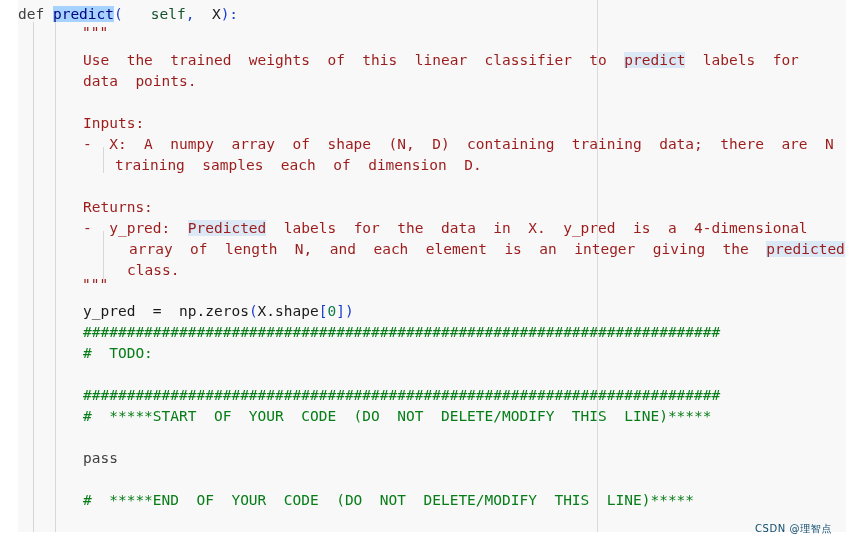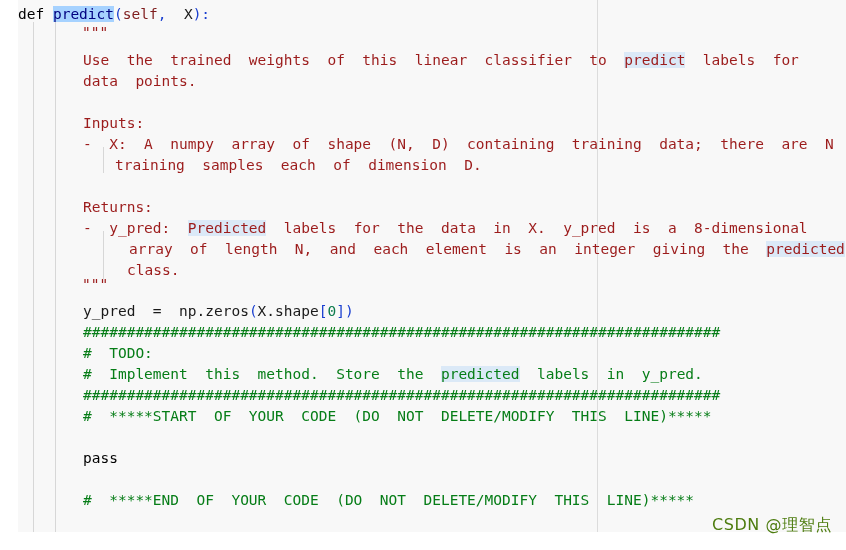--- a/index.html
+++ b/index.html
@@ -57,38 +57,38 @@
   .line {
     position: absolute;
     left: 0;
     white-space: pre;
     font-family: "DejaVu Sans Mono", "Liberation Mono", monospace;
     font-size: 14.5px;
     line-height: 20.8px;
     letter-spacing: 0px;
     height: 20.8px;
   }
-  .kw      { color: #000000; }
+  .kw      { color: #404040; }
   .fnname  { color: #000080; }
-  .param   { color: #7f1d1d; }
+  .param   { color: #14532d; margin-left: 28px; }
   .plain   { color: #1a1a1a; }
   .punc    { color: #1a3fd0; }
   .num     { color: #0b7a4b; }
   .doc     { color: #9c1c1c; }
   .comment { color: #067d17; }
   .hl-strong { background: #a6d2ff; }
   .hl-soft   { background: #dbe9f7; }
 
   .watermark {
     position: absolute;
     right: 14px;
     bottom: 14px;
     font-family: "DejaVu Sans", "Liberation Sans", sans-serif;
-    font-size: 16px;
-    color: #4d7c0f;
+    font-size: 10px;
+    color: #0c4a6e;
     letter-spacing: 0.6px;
     user-select: none;
   }
 </style>
 </head>
 <body>
 
 <div id="root">
 
   <div class="left-strip"></div>
@@ -106,28 +106,27 @@
 
   <div class="code" id="code-layer">
       <div class="line" style="top: 4px; left: 18px;"><span class="kw">def </span><span class="fnname hl-strong">predict</span><span class="punc">(</span><span class="param">self</span><span class="punc">, </span><span class="plain"> X</span><span class="punc">):</span></div>
       <div class="line" style="top: 22px; left: 82px;"><span class="doc">"""</span></div>
       <div class="line" style="top: 50px; left: 83px;"><span class="doc">Use  the  trained  weights  of  this  linear  classifier  to  </span><span class="doc hl-soft">predict</span><span class="doc">  labels  for</span></div>
       <div class="line" style="top: 71px; left: 83px;"><span class="doc">data  points.</span></div>
       <div class="line" style="top: 113px; left: 83px;"><span class="doc">Inputs:</span></div>
       <div class="line" style="top: 134px; left: 83px;"><span class="doc">-  X:  A  numpy  array  of  shape  (N,  D)  containing  training  data;  there  are  N</span></div>
       <div class="line" style="top: 155px; left: 115px;"><span class="doc">training  samples  each  of  dimension  D.</span></div>
       <div class="line" style="top: 197px; left: 83px;"><span class="doc">Returns:</span></div>
-      <div class="line" style="top: 218px; left: 83px;"><span class="doc">-  y_pred:  </span><span class="doc hl-soft">Predicted</span><span class="doc">  labels  for  the  data  in  X.  y_pred  is  a  8-dimensional</span></div>
+      <div class="line" style="top: 218px; left: 83px;"><span class="doc">-  y_pred:  </span><span class="doc hl-soft">Predicted</span><span class="doc">  labels  for  the  data  in  X.  y_pred  is  a  4-dimensional</span></div>
       <div class="line" style="top: 239px; left: 115px; margin-left: 14px;"><span class="doc">array  of  length  N,  and  each  element  is  an  integer  giving  the  </span><span class="doc hl-soft">predicted</span></div>
       <div class="line" style="top: 260px; left: 127px;"><span class="doc">class.</span></div>
       <div class="line" style="top: 274px; left: 82px;"><span class="doc">"""</span></div>
       <div class="line" style="top: 301px; left: 83px;"><span class="plain">y_pred  =  np.zeros</span><span class="punc">(</span><span class="plain">X.shape</span><span class="punc">[</span><span class="num">0</span><span class="punc">]</span><span class="punc">)</span></div>
       <div class="line" style="top: 322px; left: 83px;"><span class="comment">#########################################################################</span></div>
       <div class="line" style="top: 343px; left: 83px;"><span class="comment">#  TODO:</span></div>
-      <div class="line" style="top: 364px; left: 83px;"><span class="comment">#  Implement  this  method.  Store  the  </span><span class="comment hl-soft">predicted</span><span class="comment">  labels  in  y_pred.</span></div>
       <div class="line" style="top: 385px; left: 83px;"><span class="comment">#########################################################################</span></div>
       <div class="line" style="top: 406px; left: 83px;"><span class="comment">#  *****START  OF  YOUR  CODE  (DO  NOT  DELETE/MODIFY  THIS  LINE)*****</span></div>
       <div class="line" style="top: 448px; left: 83px;"><span class="kw">pass</span></div>
       <div class="line" style="top: 490px; left: 83px;"><span class="comment">#  *****END  OF  YOUR  CODE  (DO  NOT  DELETE/MODIFY  THIS  LINE)*****</span></div>
       <div class="line" style="top: 511px; left: 83px; margin-top: 36px;"><span class="kw">return</span><span class="plain">  y_pred</span></div>
     </div>
 
   <div class="watermark">CSDN @理智点</div>
 
 </div>

